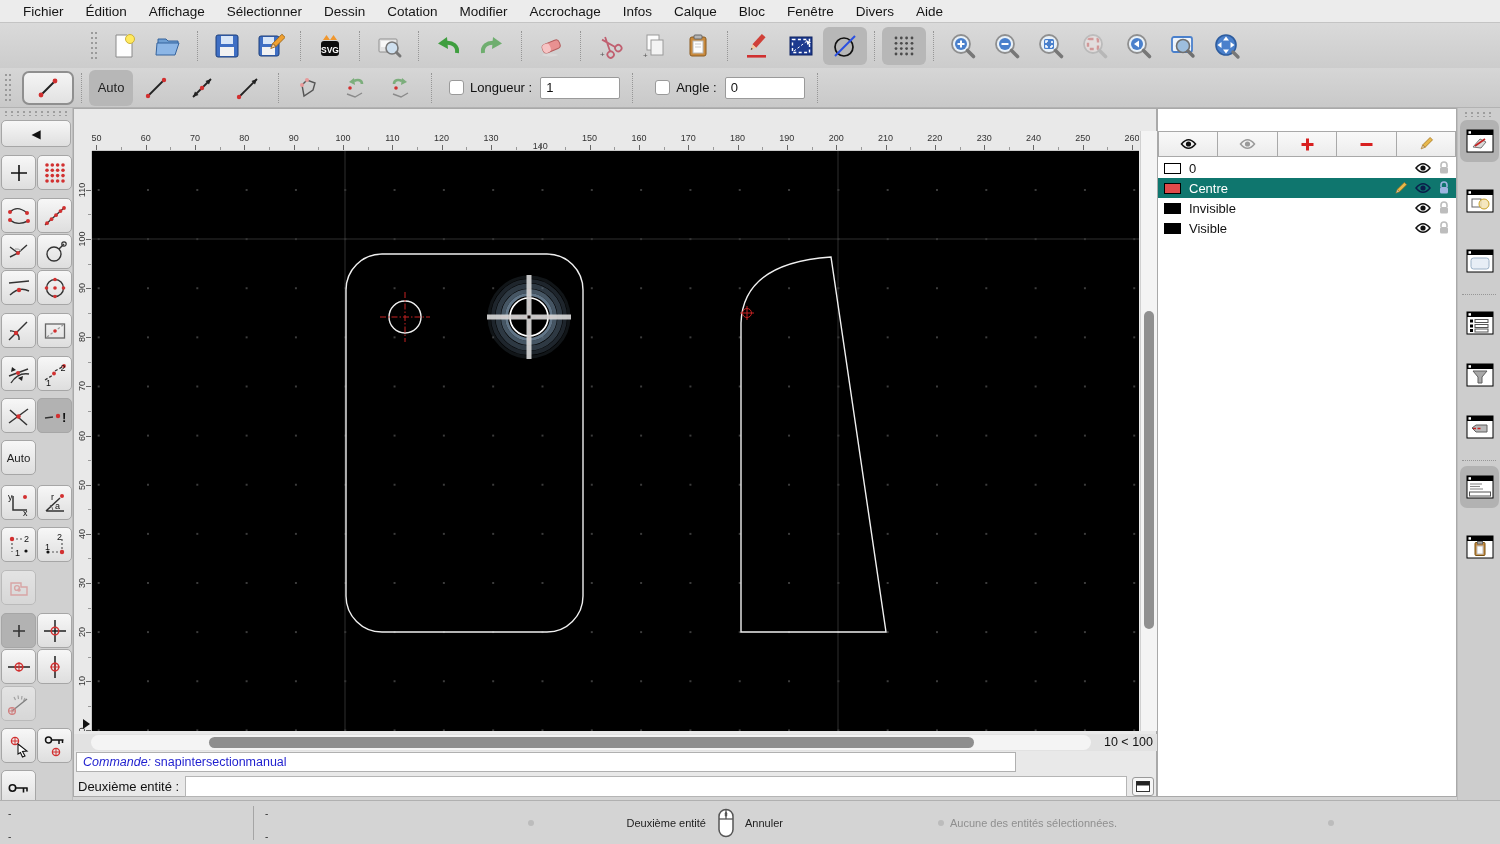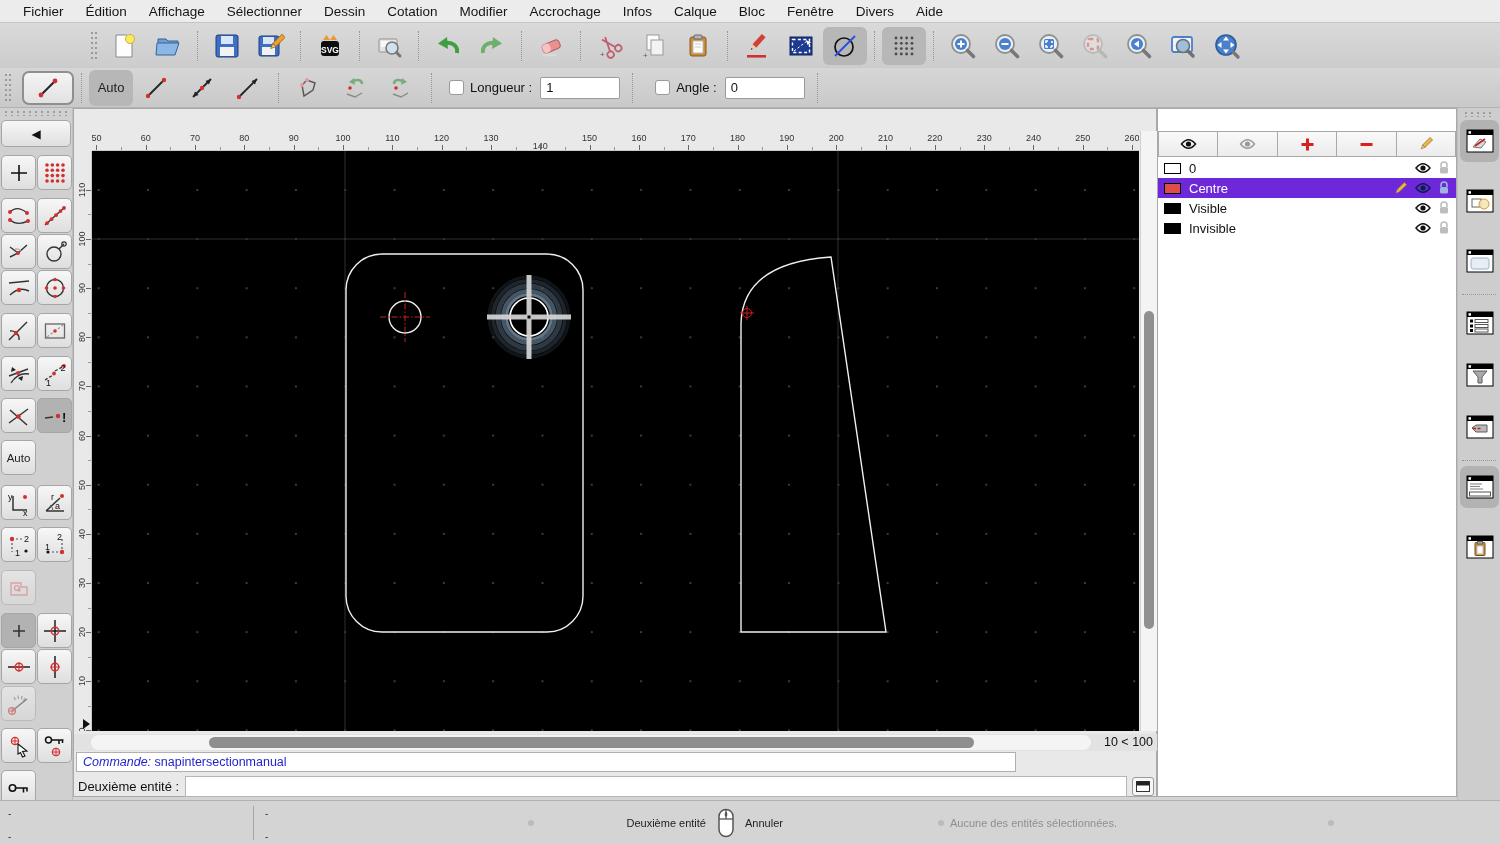--- a/index.html
+++ b/index.html
@@ -69,21 +69,21 @@
 
 #layerpanel{position:absolute;left:1157px;top:108px;width:300px;height:689px;background:#fff;border:1px solid #a9a9a9}
 .lp-header{position:absolute;left:0;top:0;width:100%;height:22px;background:linear-gradient(#dadada,#cdcdcd);border-bottom:1px solid #b5b5b5;display:flex;align-items:center;font-size:12px;color:#2c2c2c}
 .lp-title{position:absolute;left:0;width:100%;text-align:center}
 .lp-close,.lp-float{position:relative;z-index:2;margin-left:6px}
 .lp-toolbar{position:absolute;left:0;top:22px;width:100%;height:26px;display:flex;background:#efefef}
 .ptbtn{flex:1;border:1px solid #a9a9a9;border-left:none;display:flex;align-items:center;justify-content:center;background:linear-gradient(#f9f9f9,#ececec)}
 .ptbtn:first-child{border-left:1px solid #a9a9a9}
 .lrows{position:absolute;left:0;top:49px;width:100%}
 .lrow{height:20px;display:flex;align-items:center;padding:0 6px;font-size:13px;color:#111;background:#fff}
-.lrow.selected{background:#6d28d9;color:#fff}
+.lrow.selected{background:#0f766e;color:#fff}
 .lswatch{width:17px;height:11px;border:1px solid #000;flex:none;margin-right:8px}
 .lname{flex:1;white-space:nowrap;overflow:hidden}
 .licon{flex:none;margin-left:7px;display:flex;align-items:center}
 
 
 #dockstrip{position:absolute;left:1457px;top:108px;width:43px;height:692px;background:#cdcdcd;border-left:1px solid #bdbdbd}
 #dockstrip .dhandle{position:absolute;left:6px;top:3px;width:30px;height:6px;background-image:radial-gradient(circle 1px at 2px 2px,#9d9d9d 90%,transparent);background-size:6px 4px}
 .dbtn{position:absolute;left:2px;width:39px;height:42px;display:flex;align-items:center;justify-content:center}
 .dbtn.pressed{background:#b2b2b2;border-radius:7px}
 .dsep{position:absolute;left:4px;width:34px;height:0;border-top:1px dotted #969696}
@@ -909,37 +909,37 @@
           </span>
           <span class="licon">
             <svg width="12" height="14" viewBox="0 0 12 14">
               <path d="M3 6V4a3 3 0 0 1 6 0v2" fill="none" stroke="#9db4e0" stroke-width="1.6"></path>
               <rect x="2" y="6" width="8" height="6.5" rx="1.5" fill="#9db4e0"></rect>
             </svg>
           </span>
         </div>
         <div class="lrow">
           <span class="lswatch" style="background: rgb(0, 0, 0);"></span>
-          <span class="lname">Visible</span>
+          <span class="lname">Invisible</span>
           <span class="licon">
             <svg width="16" height="12" viewBox="0 0 16 12">
               <path d="M1 6Q8 -2.5 15 6Q8 14.5 1 6Z" fill="none" stroke="#111" stroke-width="1.5"></path>
               <circle cx="8" cy="6" r="2.6" fill="#111"></circle>
             </svg>
           </span>
           <span class="licon">
             <svg width="12" height="14" viewBox="0 0 12 14">
               <path d="M3 6V4a3 3 0 0 1 6 0v2" fill="none" stroke="#bdbdbd" stroke-width="1.6"></path>
               <rect x="2" y="6" width="8" height="6.5" rx="1.5" fill="#bdbdbd"></rect>
             </svg>
           </span>
         </div>
         <div class="lrow">
           <span class="lswatch" style="background: rgb(0, 0, 0);"></span>
-          <span class="lname">Invisible</span>
+          <span class="lname">Visible</span>
           <span class="licon">
             <svg width="16" height="12" viewBox="0 0 16 12">
               <path d="M1 6Q8 -2.5 15 6Q8 14.5 1 6Z" fill="none" stroke="#111" stroke-width="1.5"></path>
               <circle cx="8" cy="6" r="2.6" fill="#111"></circle>
             </svg>
           </span>
           <span class="licon">
             <svg width="12" height="14" viewBox="0 0 12 14">
               <path d="M3 6V4a3 3 0 0 1 6 0v2" fill="none" stroke="#bdbdbd" stroke-width="1.6"></path>
               <rect x="2" y="6" width="8" height="6.5" rx="1.5" fill="#bdbdbd"></rect>

